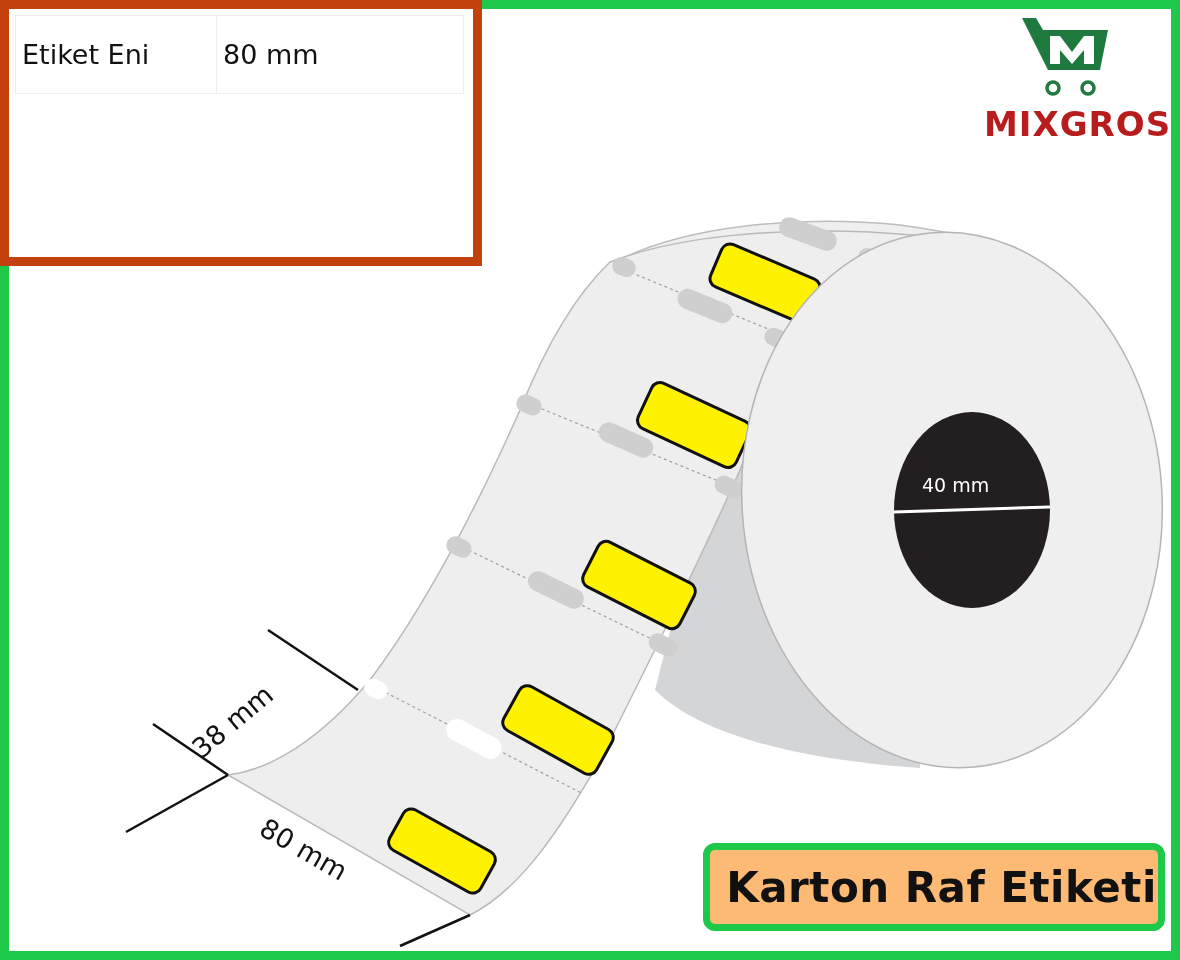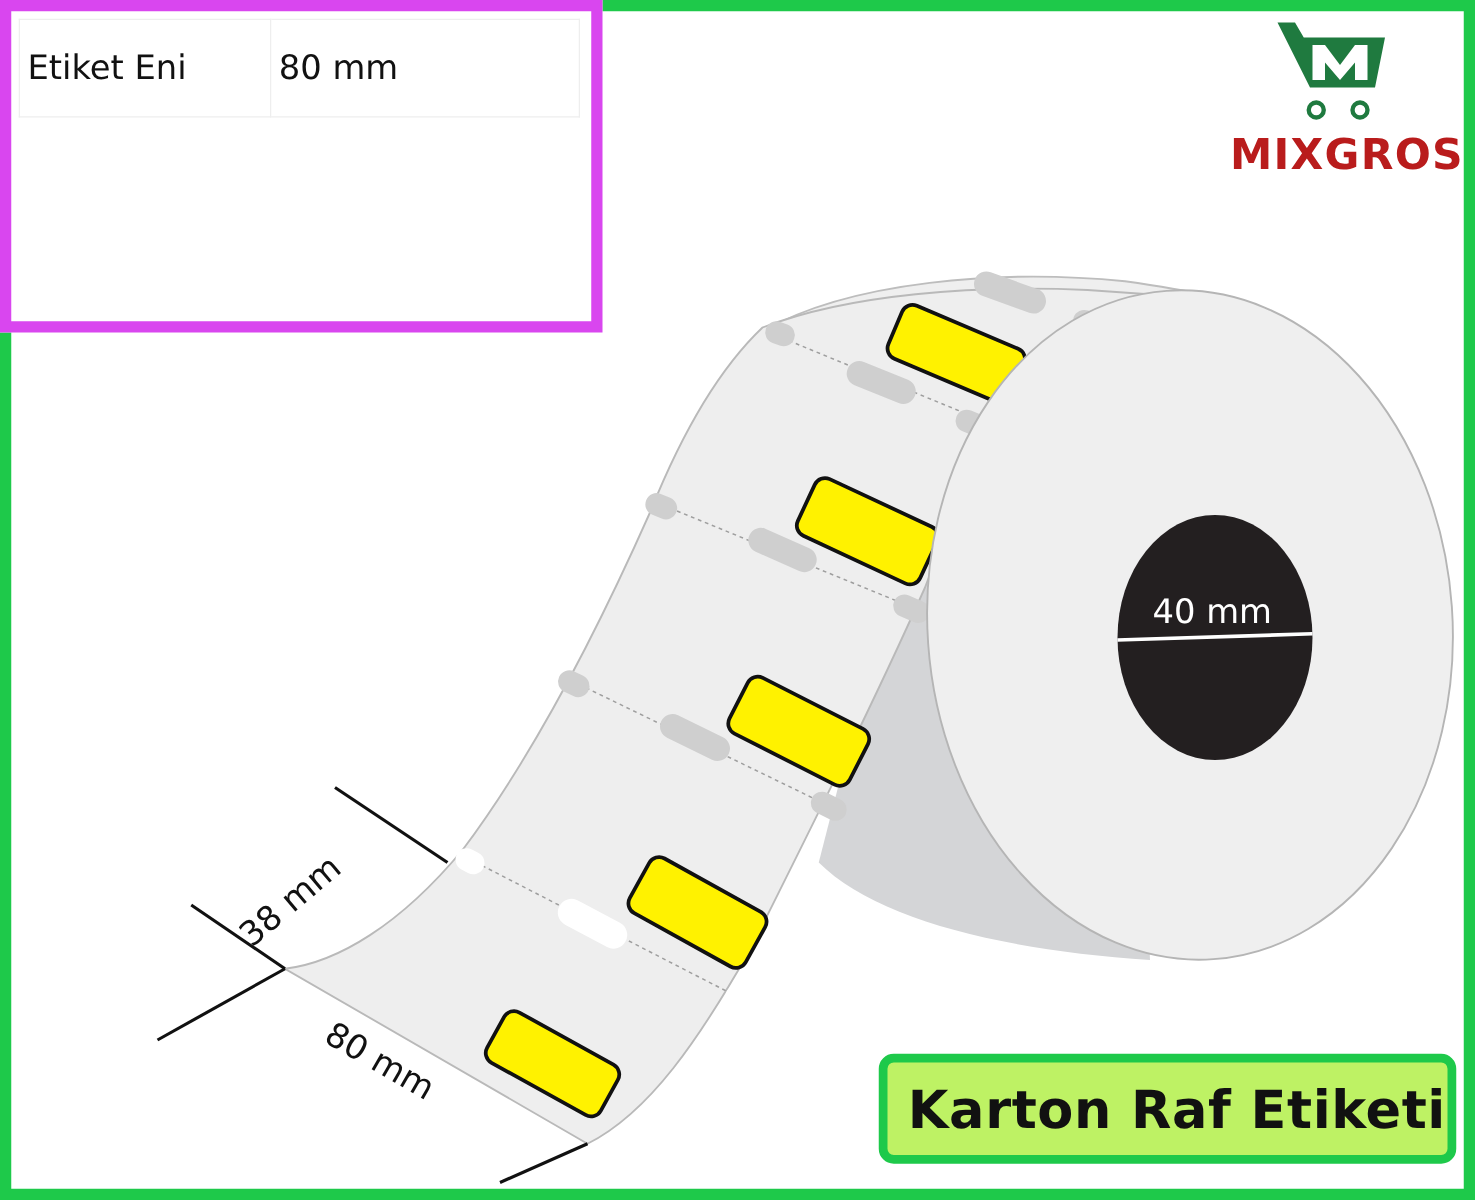--- a/index.html
+++ b/index.html
@@ -2,37 +2,37 @@
 <html><head>
   <meta charset="utf-8">
   <style>
     html, body { margin: 0; padding: 0; background: #ffffff; }
     body { width: 1180px; height: 960px; position: relative; overflow: hidden;
            font-family: "DejaVu Sans", "Liberation Sans", sans-serif; }
     .frame { position: absolute; left: 0; top: 0; width: 1180px; height: 960px;
              box-sizing: border-box; border: 9px solid #1ec94a; background: #ffffff; }
     .scene { position: absolute; left: 0; top: 0; width: 1180px; height: 960px; }
     .spec-box { position: absolute; left: 0; top: 0; width: 482px; height: 266px;
-                box-sizing: border-box; border: 9px solid #d946ef; background: #ffffff; }
+                box-sizing: border-box; border: 9px solid #c2410c; background: #ffffff; }
     .spec-table { position: absolute; left: 6px; top: 6px; border-collapse: collapse; }
     .spec-table td { border: 1px solid #eeeeee; height: 77px; padding: 0 0 0 6px;
                      font-size: 27px; color: #111111; vertical-align: middle; white-space: nowrap;
                      font-family: "DejaVu Sans", sans-serif; }
     .spec-table td.k { width: 194px; }
     .spec-table td.v { width: 240px; }
     .logo-text { position: absolute; left: 984px; top: 104px; font-size: 34px; font-weight: bold;
                  color: #b91c1c; letter-spacing: 1px; font-family: "DejaVu Sans", sans-serif; }
     .title-box { position: absolute; left: 703px; top: 843px; width: 462px; height: 88px;
                  box-sizing: border-box; border: 7px solid #1ec94a; border-radius: 12px;
-                 background: #bef264; display: flex; align-items: center; justify-content: center; padding-left: 15px; }
+                 background: #fdba74; display: flex; align-items: center; justify-content: center; padding-left: 15px; }
     .title-text { font-size: 42px; font-weight: bold; color: #111111;
                   font-family: "DejaVu Sans", sans-serif; letter-spacing: 0.5px; }
     .dim-label { position: absolute; font-size: 27px; color: #111111; white-space: nowrap;
                  font-family: "DejaVu Sans", sans-serif; transform-origin: left top; }
-    .core-label { position: absolute; left: 922px; top: 474px; font-size: 27px; color: #ffffff;
+    .core-label { position: absolute; left: 922px; top: 474px; font-size: 19px; color: #ffffff;
                   font-family: "DejaVu Sans", sans-serif; }
   </style>
 </head>
 <body>
 
 <div class="frame"></div>
 
 <svg class="scene" viewBox="0 0 1180 960" width="1180" height="960" xmlns="http://www.w3.org/2000/svg">
 
   <path d="M655 690 C700 735 800 760 920 768 L900 300 L760 280 Z" fill="#d4d5d7"></path>

